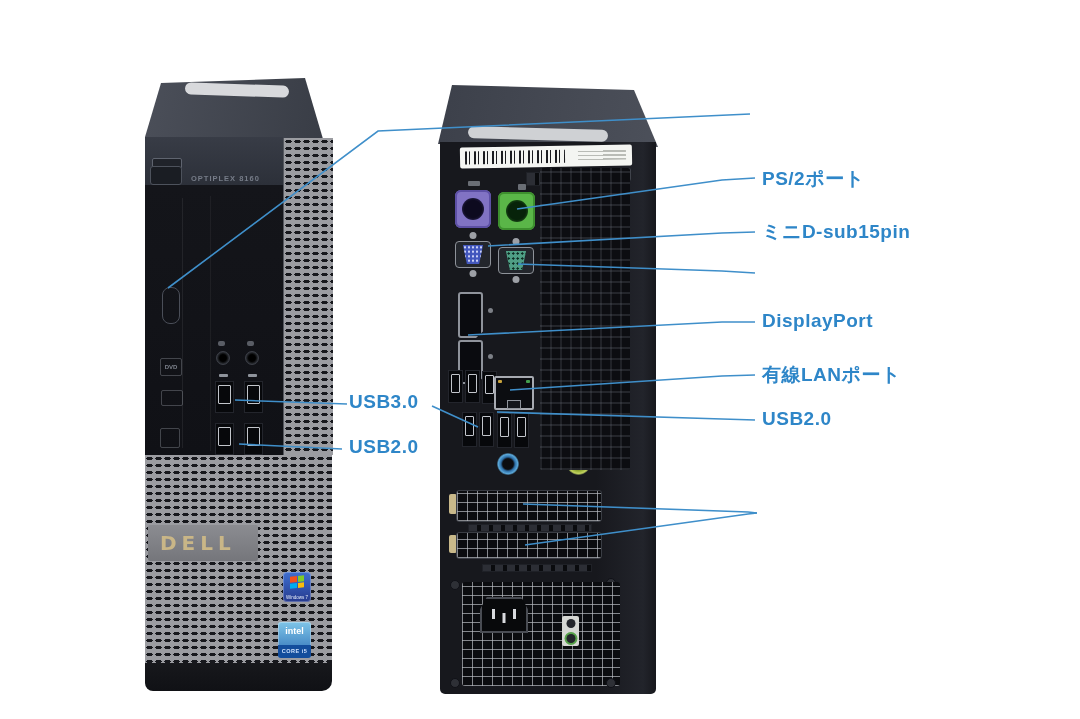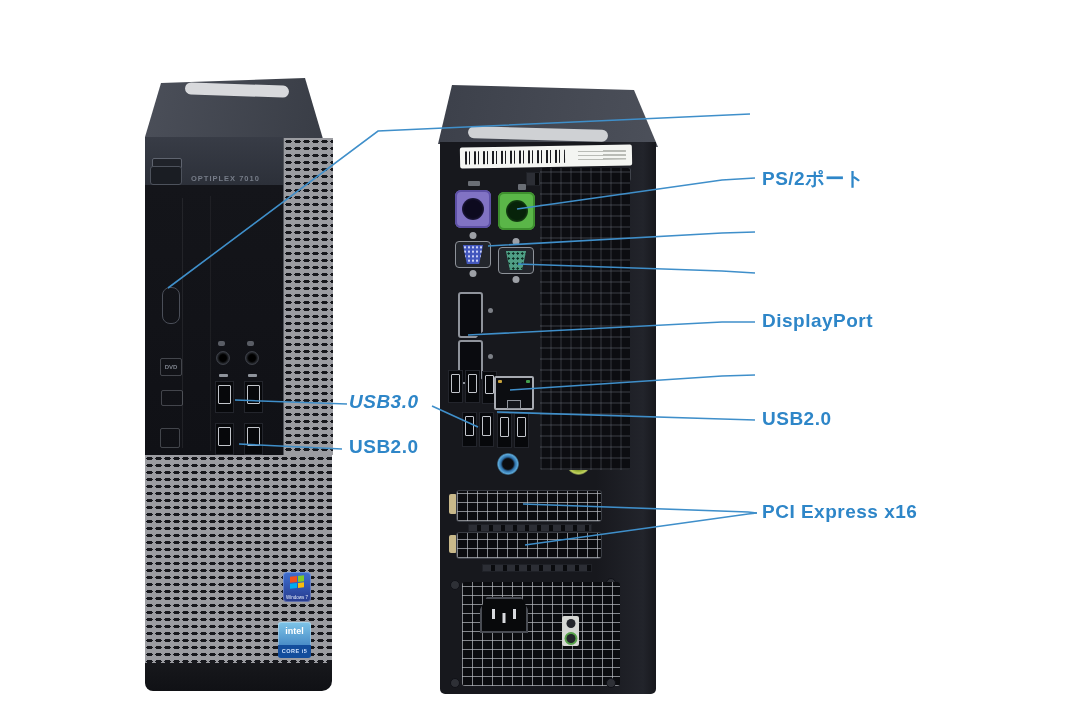--- a/index.html
+++ b/index.html
@@ -145,21 +145,21 @@
 <body>
 
 <div id="stage">
 
   <div id="front-tower">
     <div class="abs ft-top">
       <div class="abs ft-handle"></div>
     </div>
     <div class="abs ft-bezel"></div>
     <div class="abs ft-slot1"></div>
-    <div class="abs ft-model">OPTIPLEX 7010</div>
+    <div class="abs ft-model">OPTIPLEX 8160</div>
     <div class="abs ft-powerbtn"></div>
     <div class="abs ft-lightbar"></div>
 
     <div class="abs ft-black"></div>
     <div class="abs ft-seam1"></div>
     <div class="abs ft-seam2"></div>
     <div class="abs ft-eject"></div>
 
     <div class="abs ft-logo" style="left:15px;top:280px;width:20px;height:16px;">DVD</div>
     <div class="abs ft-logo" style="left:16px;top:312px;width:20px;height:14px;"></div>
@@ -173,20 +173,21 @@
     <div class="abs ssmark" style="left:74px;top:296px;width:9px;"></div>
     <div class="abs ssmark" style="left:103px;top:296px;width:9px;"></div>
     <div class="abs usbp" style="left:70px;top:303px;width:17px;height:30px;"></div>
     <div class="abs usbp" style="left:99px;top:303px;width:17px;height:30px;"></div>
     <div class="abs usbp" style="left:70px;top:345px;width:17px;height:30px;"></div>
     <div class="abs usbp" style="left:99px;top:345px;width:17px;height:30px;"></div>
 
     <div class="abs perf ft-perf"></div>
     <div class="abs perf ft-grille"></div>
 
+    <div class="abs ft-dell">DELL</div>
 
     <div class="abs ft-win7">
       <div class="abs flag">
         <span class="f1"></span>
           <span class="f2"></span>
           <span class="f3"></span>
           <span class="f4"></span>
       </div>
       <div class="wtxt">Windows 7</div>
     </div>
@@ -284,19 +285,20 @@
     <polyline points="755,375 722,376 510,390"></polyline>
     <polyline points="755,420 722,419 497,412"></polyline>
     <polyline points="347,404 235,400"></polyline>
     <polyline points="432,406 478,427"></polyline>
     <polyline points="342,449 239,444"></polyline>
     <polyline points="757,513 748,512 523,504"></polyline>
     <polyline points="757,513 748,514 525,545"></polyline>
   </svg>
 
   <div class="callout" style="left:762px;top:166px;">PS/2ポート</div>
+  <div class="callout" style="left:762px;top:219px;">ミニD-sub15pin</div>
   <div class="callout" style="left:762px;top:310px;">DisplayPort</div>
+  <div class="callout" style="left:762px;top:362px;">有線LANポート</div>
   <div class="callout" style="left:762px;top:408px;">USB2.0</div>
-  <div class="callout" style="left:762px;top:501px;">PCI Express x16</div>
-  <div class="callout" style="left:349px;top:391px;font-style:italic;">USB3.0</div>
+  <div class="callout" style="left:349px;top:391px;">USB3.0</div>
   <div class="callout" style="left:349px;top:436px;">USB2.0</div>
 
 </div>
 
 </body></html>

